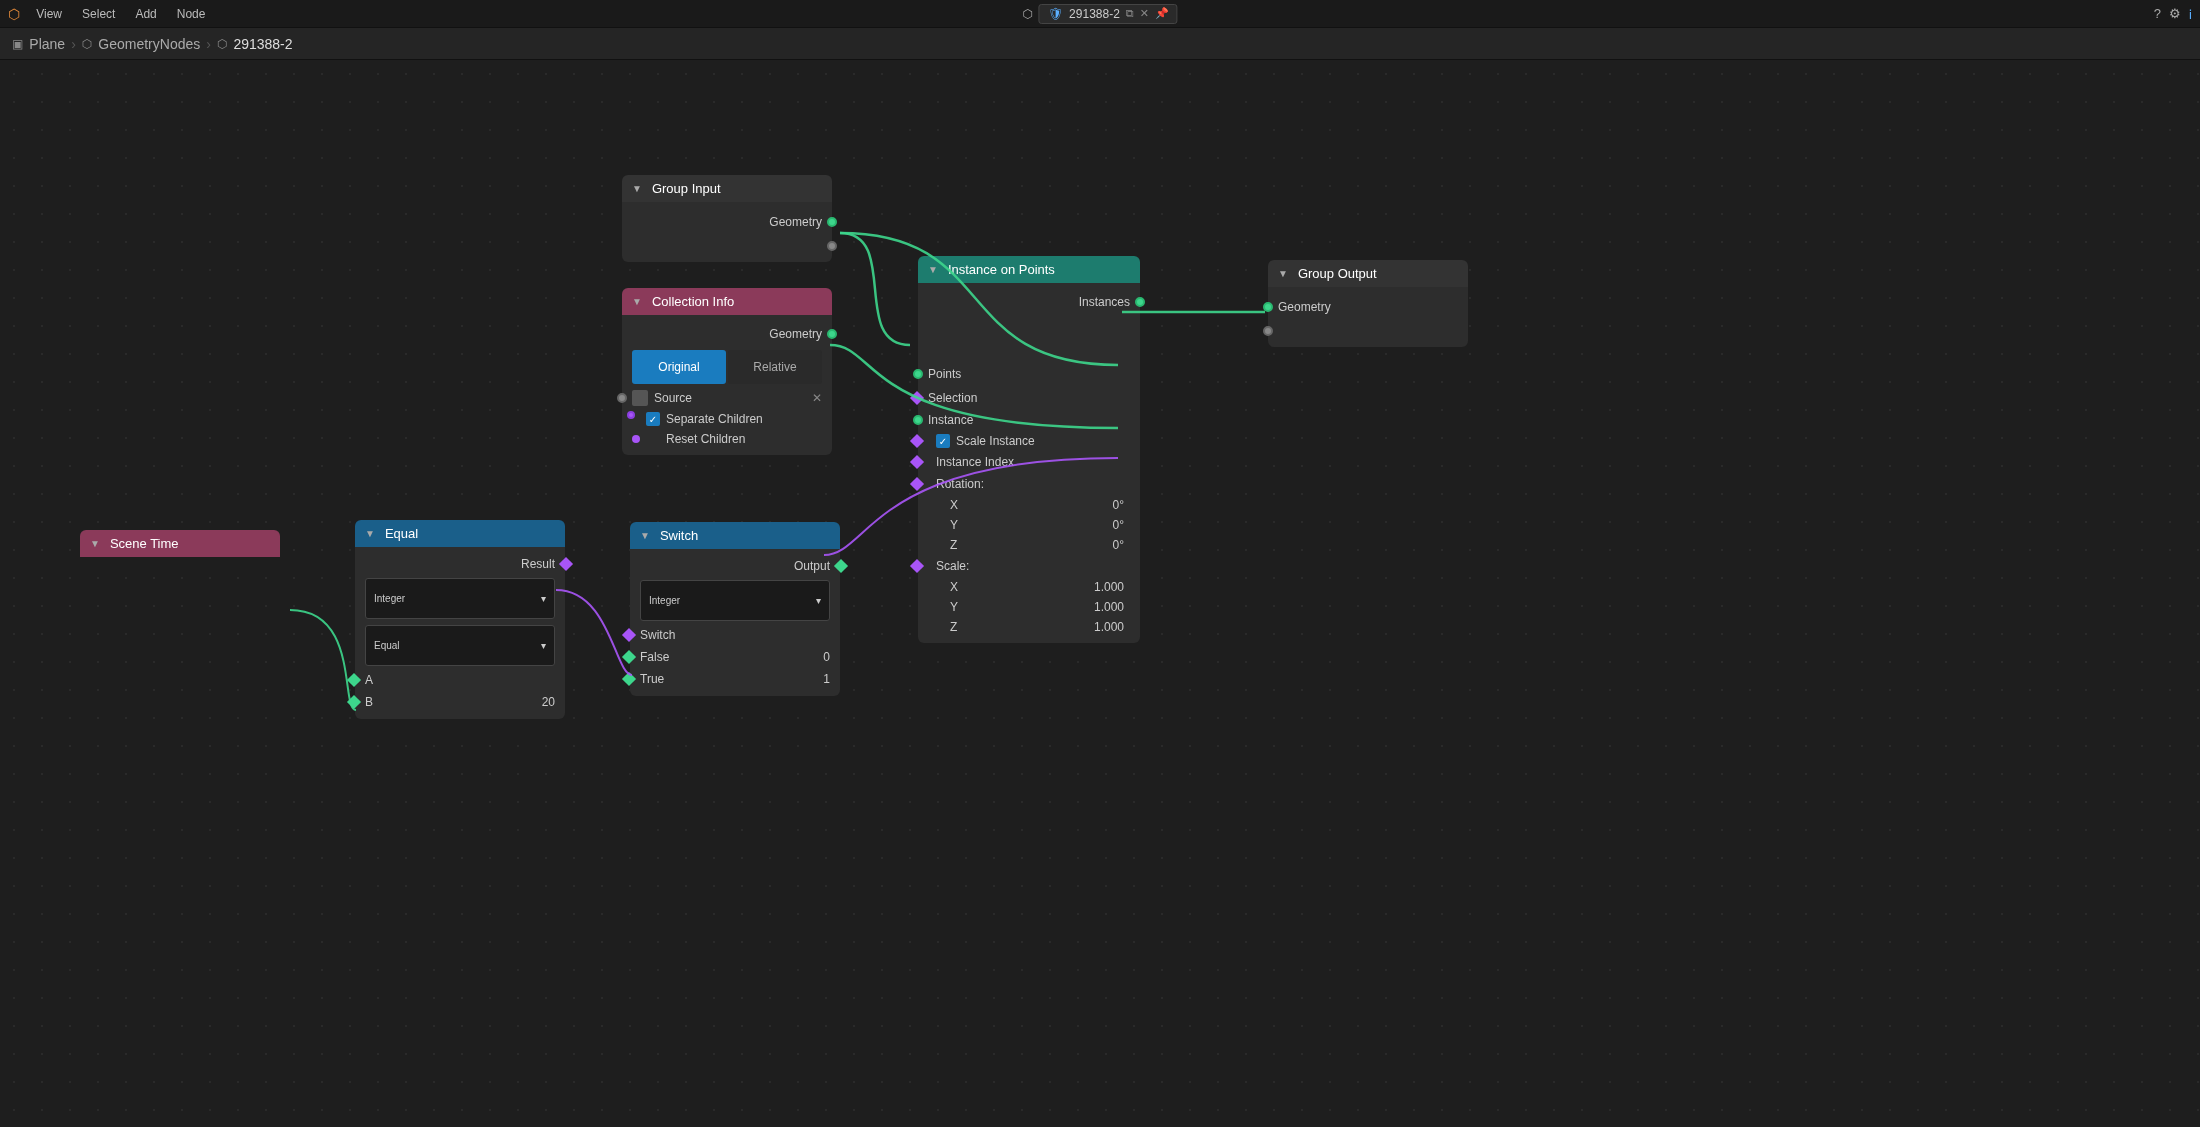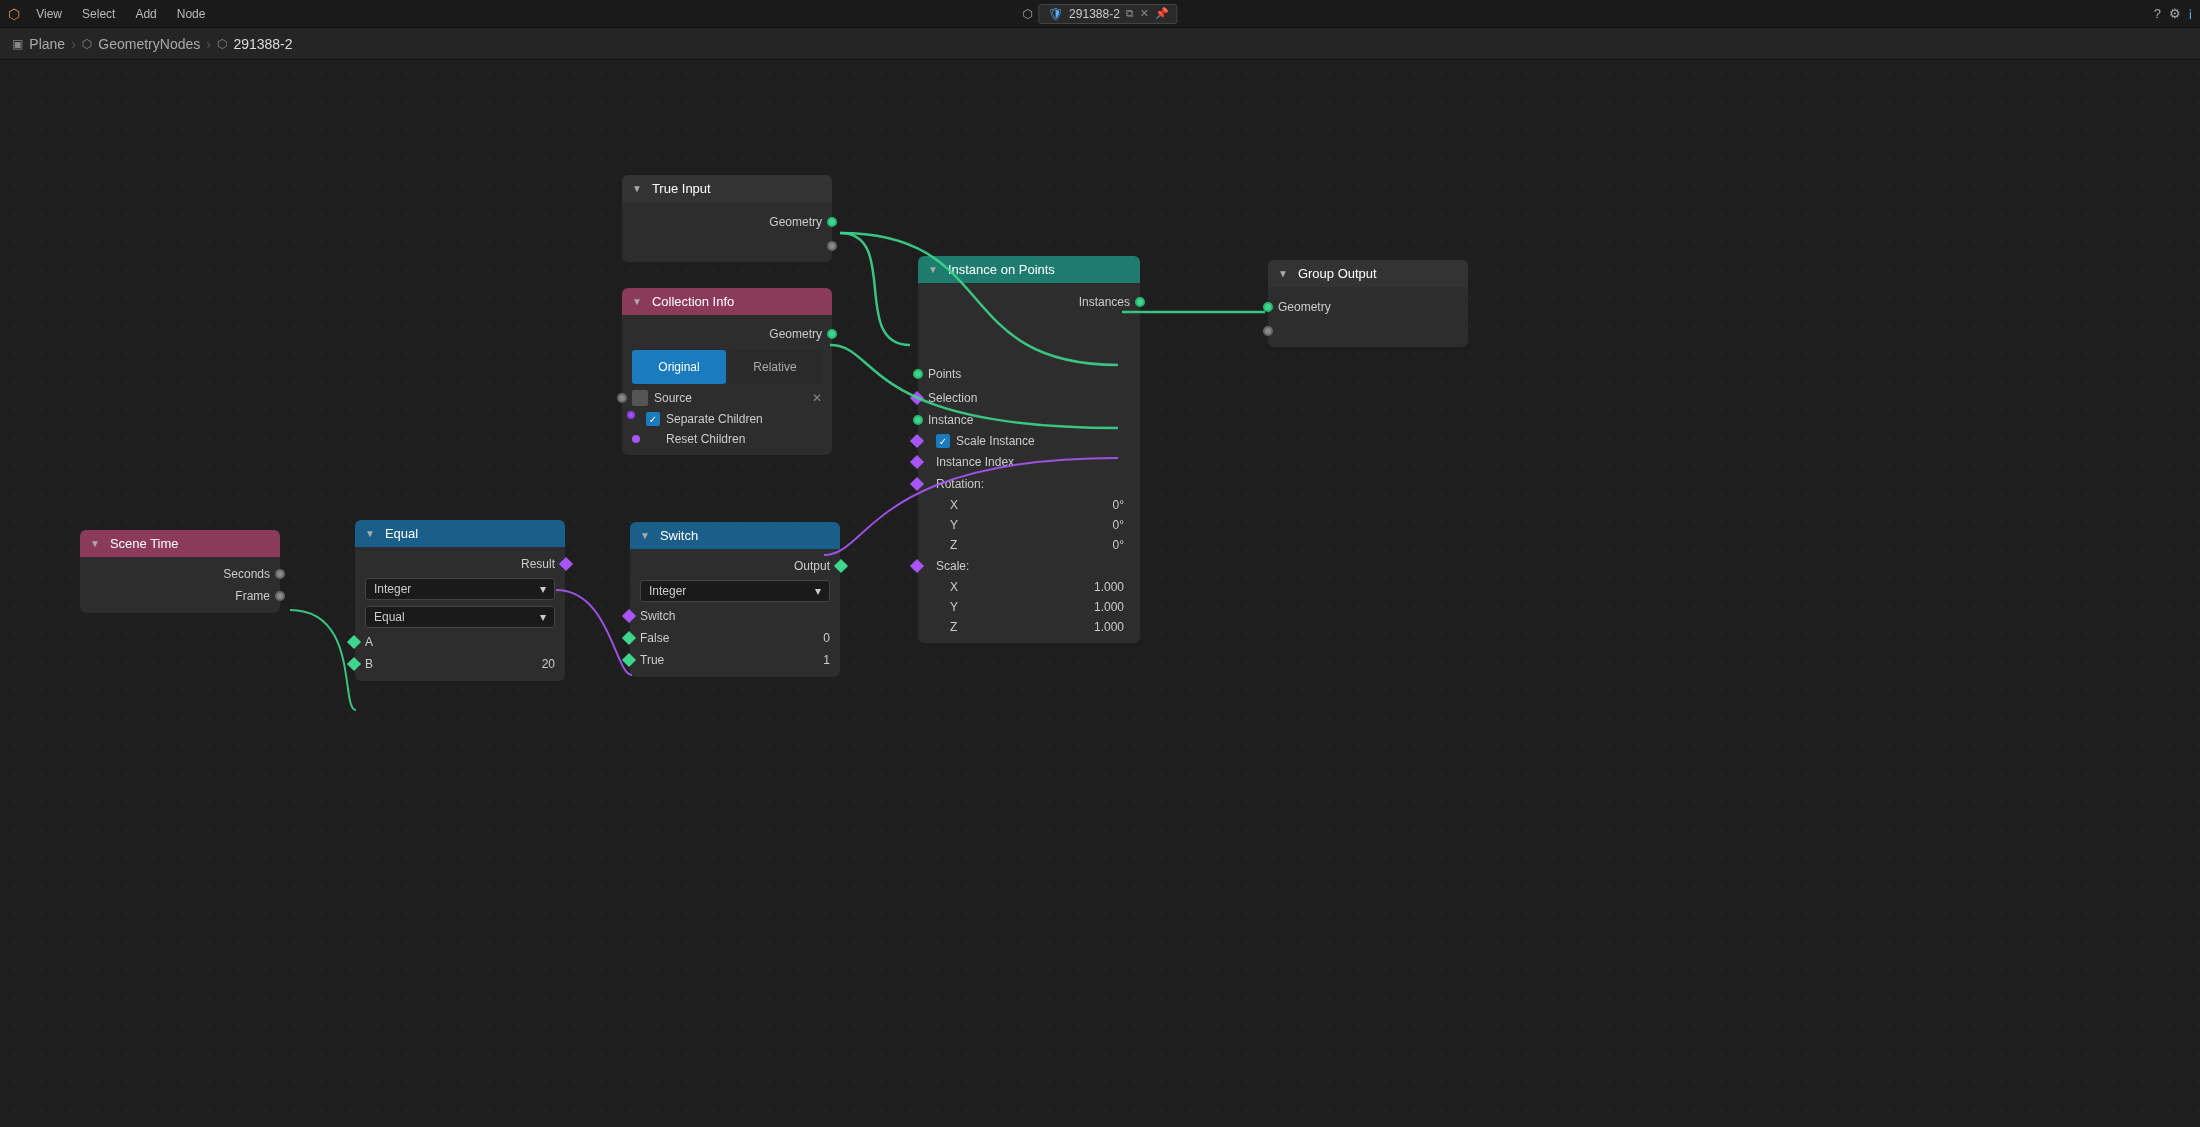--- a/index.html
+++ b/index.html
@@ -153,23 +153,23 @@
     .header-teal { background: #1d7c6e; }
     .header-pink { background: #8b3a5a; }
     .header-blue { background: #1a5f8a; }
     .header-dark { background: #333; }
 
     
     .node-dropdown {
       background: #1a1a1a;
       border: 1px solid #444;
       border-radius: 3px;
-      padding: 3px 8px;
+      padding: 14px 8px;
       color: #ccc;
-      font-size: 12px;
+      font-size: 10px;
       display: flex;
       align-items: center;
       justify-content: space-between;
       width: 100%;
       cursor: pointer;
     }
     .node-input-row {
       padding: 3px 10px;
     }
 
@@ -319,30 +319,20 @@
     <path d="M 556,530 C 610,530 615,615 632,615" stroke="#a855f7" stroke-width="2" fill="none" opacity="0.9"></path>
 
     <path d="M 824,495 C 870,495 870,398 1118,398" stroke="#a855f7" stroke-width="2" fill="none" opacity="0.9"></path>
   </svg>
 
   <div class="node" style="left:80px; top:470px; width:200px;">
     <div class="node-header header-pink">
       <span class="collapse-arrow">▼</span>
       <span>Scene Time</span>
     </div>
-    <div class="node-body">
-      <div class="node-row right">
-        <span>Seconds</span>
-        <div class="socket gray right" style="right:-5px;"></div>
-      </div>
-      <div class="node-row right">
-        <span>Frame</span>
-        <div class="socket gray right" style="right:-5px;"></div>
-      </div>
-    </div>
   </div>
 
   <div class="node" style="left:355px; top:460px; width:210px;">
     <div class="node-header header-blue">
       <span class="collapse-arrow">▼</span>
       <span>Equal</span>
     </div>
     <div class="node-body">
       <div class="node-row right">
         <span>Result</span>
@@ -401,21 +391,21 @@
         <div class="socket diamond-green left" style="left:-6px;top:50%;"></div>
         <span>True</span>
         <span style="margin-left:auto;">1</span>
       </div>
     </div>
   </div>
 
   <div class="node" style="left:622px; top:115px; width:210px;">
     <div class="node-header header-dark">
       <span class="collapse-arrow">▼</span>
-      <span>True Input</span>
+      <span>Group Input</span>
     </div>
     <div class="node-body">
       <div class="node-row right" style="position:relative;min-height:28px;">
         <span>Geometry</span>
         <div class="socket green right" style="right:-5px;"></div>
       </div>
       <div class="node-row right" style="min-height:20px;">
         <div class="socket gray right" style="right:-5px;"></div>
       </div>
     </div>

